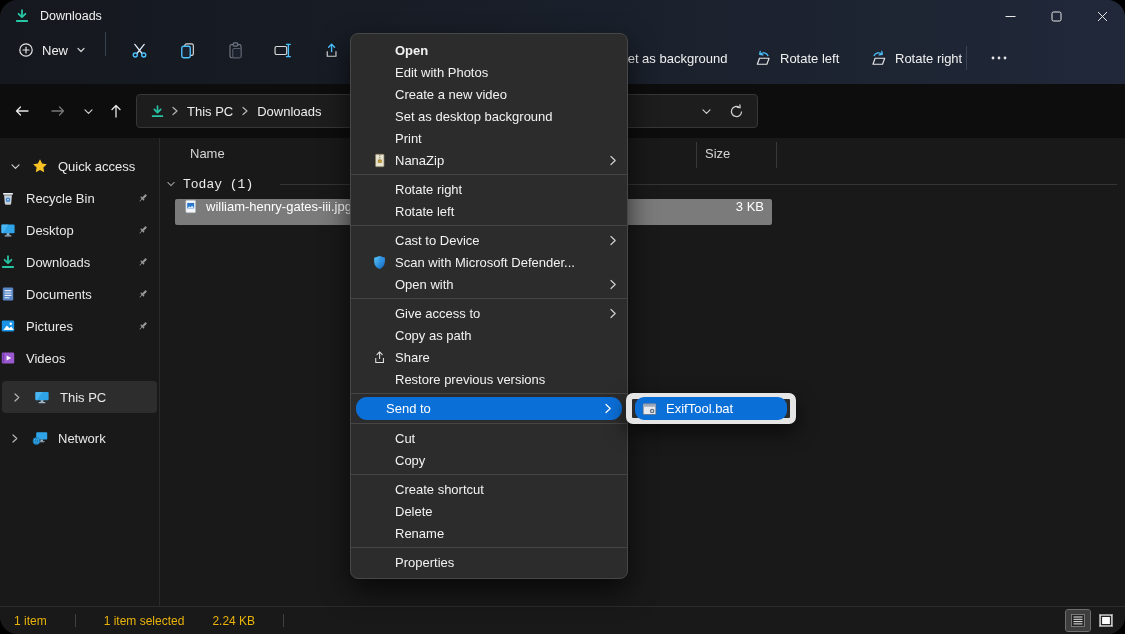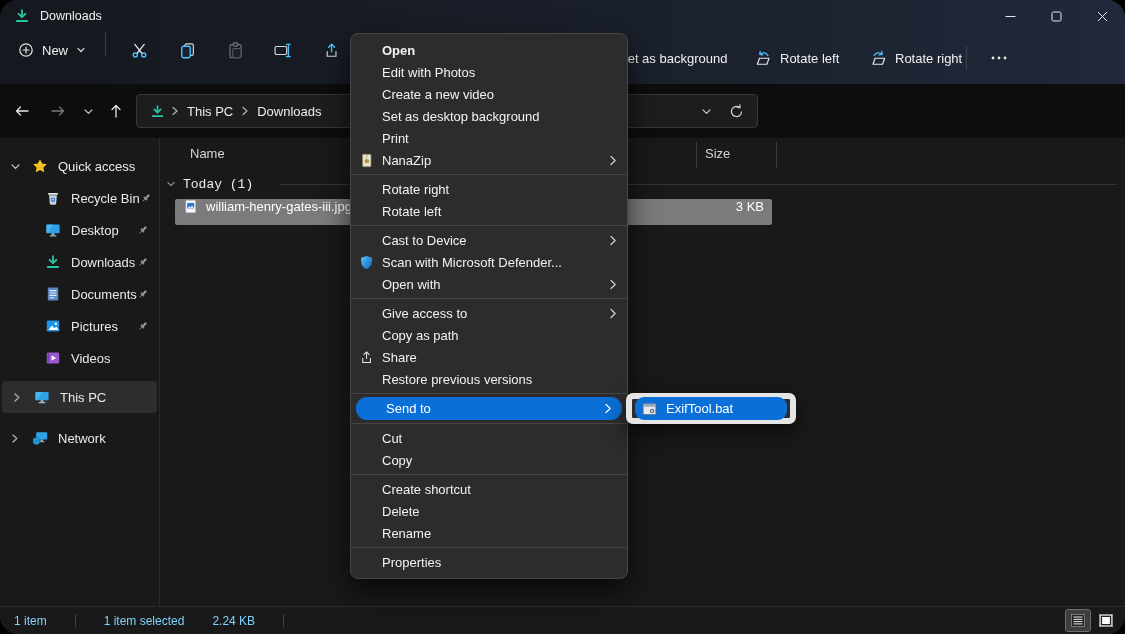--- a/index.html
+++ b/index.html
@@ -52,52 +52,52 @@
   .search-box input::placeholder { color:#8a8a8a; }
 
   
   .main { position:absolute; top:138px; left:0; right:0; bottom:28px; display:flex; }
   .sidebar { width:160px; border-right:1px solid #2a2a2a; padding-top:12px; }
   .sb-row { height:32px; display:flex; align-items:center; font-size:13px; color:#e8e8e8; }
   .sb-chev { width:12px; margin-left:10px; display:flex; }
   .sb-ico { margin-left:10px; display:flex; }
   .sb-label { margin-left:10px; white-space:nowrap; }
   .sb-pin { margin-left:auto; margin-right:10px; display:flex; }
-  .sb-child { padding-left:45px; }
+  .sb-child { }
   .sb-child .sb-ico { margin-left:0; }
   .sb-row.selected { background:#2d2d2d; border-radius:4px; margin:7px 2px 0 2px; }
   .sb-row.network  { margin-top:9px; }
 
   .filearea { position:relative; flex:1; }
   .col-head { position:absolute; top:8px; font-size:13px; color:#d6d6d6; }
   .col-head.name { left:30px; } .col-head.size { left:545px; }
   .vline { position:absolute; top:4px; height:26px; width:1px; background:#383838; }
   .vline.v1 { left:536px; } .vline.v2 { left:616px; }
   .group-row { position:absolute; left:6px; top:37px; height:18px; display:flex; align-items:center; gap:7px; font-size:13px; color:#ececec;font-family:Liberation Mono, monospace; }
   .group-line { position:absolute; left:120px; right:8px; top:46px; height:1px; background:#353535; }
   .file-row { position:absolute; left:15px; top:61px; width:597px; height:26px;
     background:#7b7b7b; border-radius:2px; display:flex; color:#fff; font-size:13px; }
   .file-row .f-ico { margin-left:8px; display:flex; }
   .file-row .f-name { margin-left:8px; }
   .file-row .f-size { position:absolute; right:8px; }
 
   
   .statusbar { position:absolute; left:0; right:0; bottom:0; height:28px; background:#191919;
     border-top:1px solid #2b2b2b; display:flex; align-items:center; gap:28px;
-    padding-left:14px; font-size:12px; color:#7dd3fc; }
+    padding-left:14px; font-size:12px; color:#eab308; }
   .st-div { width:1px; height:13px; background:#424242; }
   .view-btns { position:absolute; right:7px; top:3px; display:flex; gap:4px; }
   .view-btn { width:24px; height:21px; display:flex; align-items:center; justify-content:center; border-radius:2px; }
   .view-btn.active { background:#3e3e3e; outline:1px solid #6e6e6e; }
 
   
   .context-menu { position:absolute; left:350px; top:33px; width:278px; z-index:10;
     background:#2c2c2c; border:1px solid #474747; border-radius:8px;
     box-shadow:0 12px 28px rgba(0,0,0,.65); padding:5px 0; }
-  .cm-item { position:relative; height:22px; display:flex; align-items:center; padding:0 8px; font-size:13px; color:#f2f2f2; }
+  .cm-item { position:relative; height:22px; display:flex; align-items:center; padding:0 21px; font-size:13px; color:#f2f2f2; }
   .cm-ico { width:23px; display:flex; align-items:center; }
   .cm-item.bold .cm-label { font-weight:bold; }
   .cm-arrow { position:absolute; right:10px; display:flex; }
   .cm-item.hl { background:#0b6fd8; border-radius:11px; margin:0 5px; padding:0 7px; height:23px; color:#fff; }
   .cm-sep { height:1px; background:#454545; margin:3px 0; }
 
   .submenu { position:absolute; left:626px; top:393px; width:170px; height:31px; z-index:11;
     background:#2c2c2c; border:6px solid #e5e5e5; border-radius:7px;
     box-shadow:0 8px 20px rgba(0,0,0,.6); display:flex; align-items:center; padding:0 3px; }
   .sm-item { flex:1; height:23px; background:#0b6fd8; border-radius:9px;

